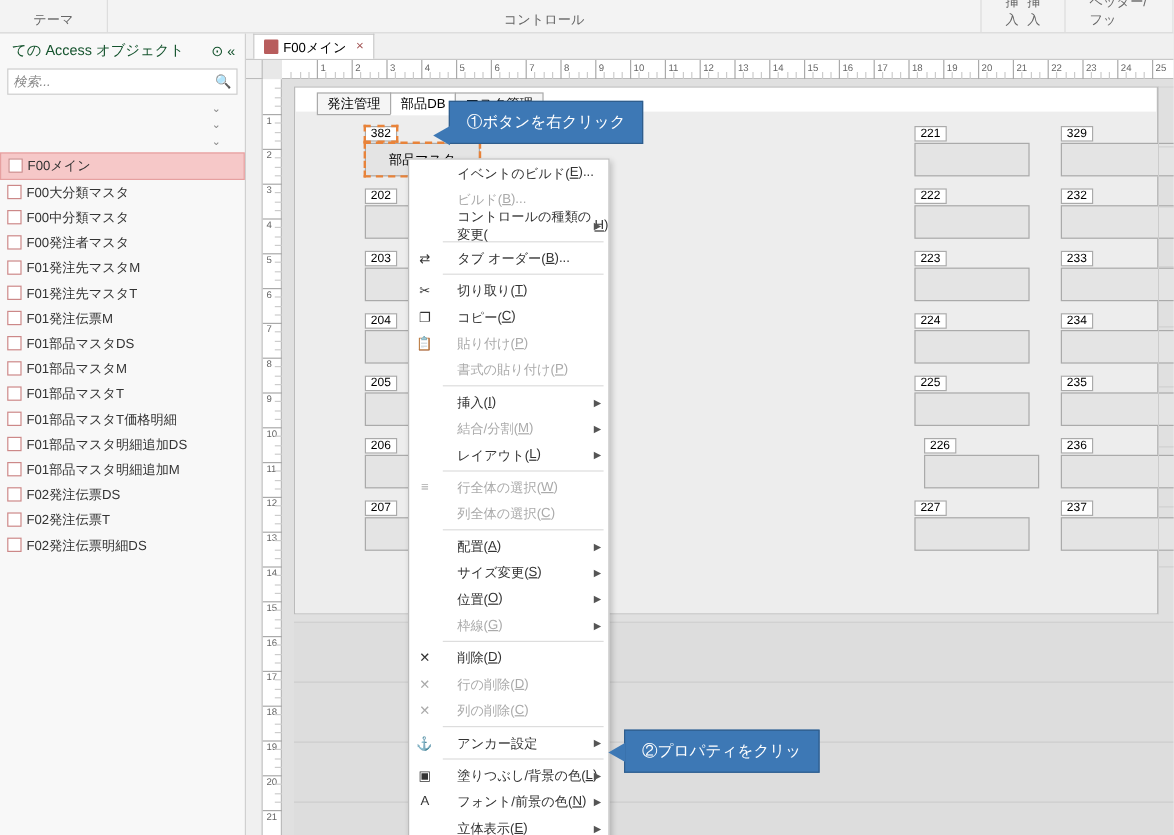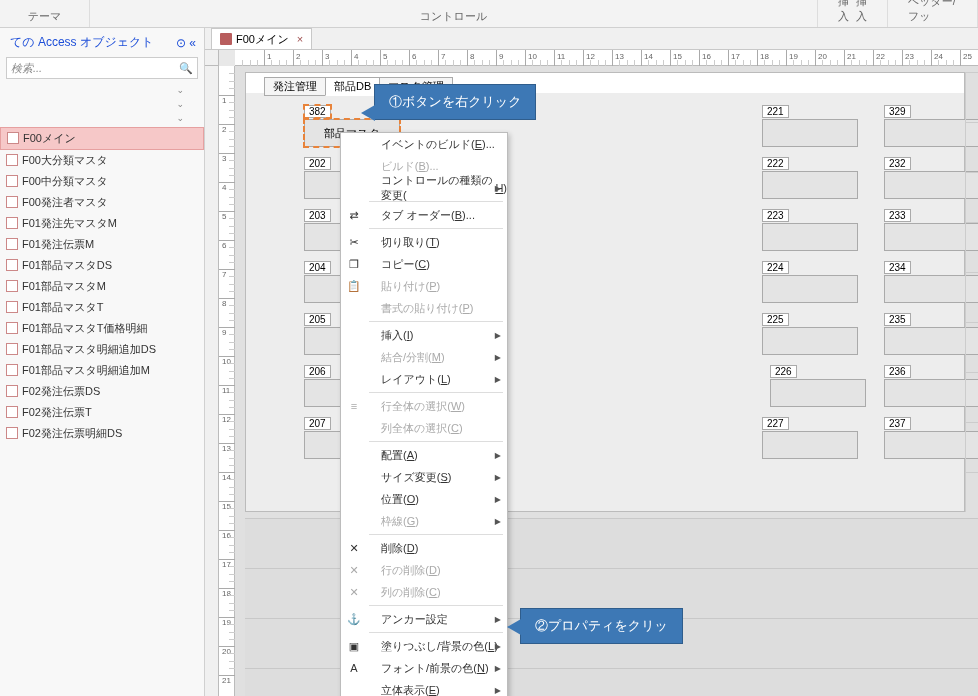--- a/index.html
+++ b/index.html
@@ -41,21 +41,21 @@
     width: 205px;
     height: 668px;
     background: #f8f8f8;
     border-right: 1px solid #d0d0d0;
   }
   .nav-header {
     display: flex;
     justify-content: space-between;
     align-items: center;
     padding: 6px 8px 4px 10px;
-    color: #1d4ed8;
+    color: #14532d;
     font-size: 12px;
   }
   .nav-search {
     margin: 2px 6px 6px 6px;
     height: 22px;
     border: 1px solid #ccc;
     background: #fff;
     display: flex;
     align-items: center;
     padding: 0 4px;
@@ -328,20 +328,21 @@
   </div>
   <div class="nav-collapse-row">⌄</div>
   <div class="nav-collapse-row">⌄</div>
   <div class="nav-collapse-row">⌄</div>
   <div id="nav-list">
       <div class="nav-item selected">F00メイン</div>
       <div class="nav-item">F00大分類マスタ</div>
       <div class="nav-item">F00中分類マスタ</div>
       <div class="nav-item">F00発注者マスタ</div>
       <div class="nav-item">F01発注先マスタM</div>
+      <div class="nav-item">F01発注先マスタT</div>
       <div class="nav-item">F01発注伝票M</div>
       <div class="nav-item">F01部品マスタDS</div>
       <div class="nav-item">F01部品マスタM</div>
       <div class="nav-item">F01部品マスタT</div>
       <div class="nav-item">F01部品マスタT価格明細</div>
       <div class="nav-item">F01部品マスタ明細追加DS</div>
       <div class="nav-item">F01部品マスタ明細追加M</div>
       <div class="nav-item">F02発注伝票DS</div>
       <div class="nav-item">F02発注伝票T</div>
       <div class="nav-item">F02発注伝票明細DS</div>

